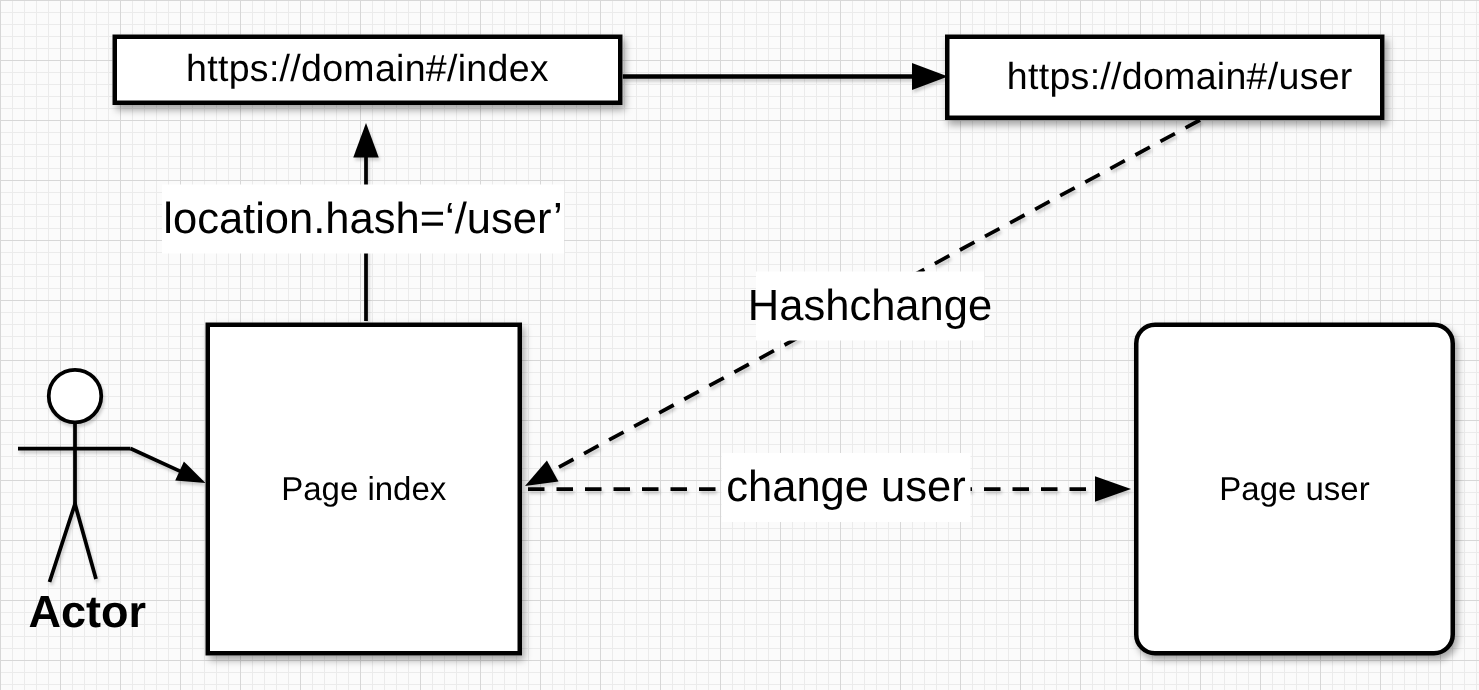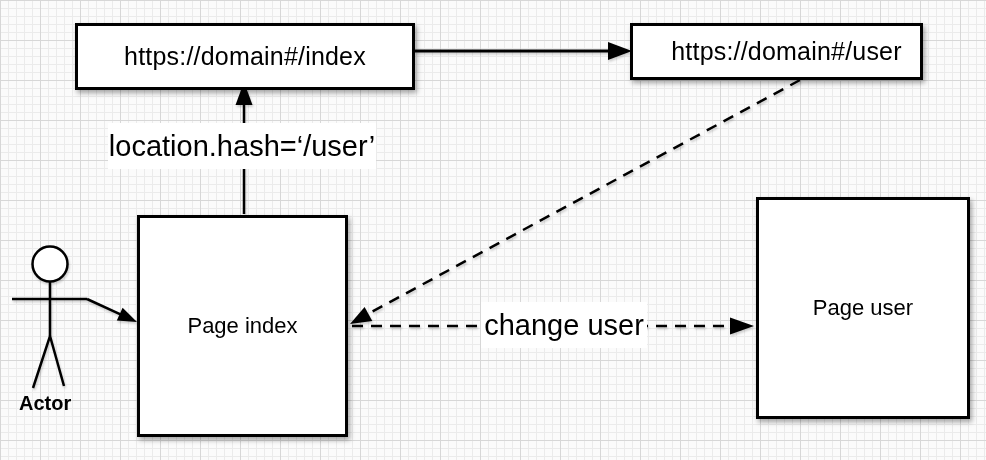--- a/index.html
+++ b/index.html
@@ -42,21 +42,21 @@
     position: absolute;
     background: #ffffff;
     display: flex;
     align-items: center;
     justify-content: center;
     font-size: 29px;
     white-space: nowrap;
   }
   .actor-label {
     position: absolute;
-    font-size: 20px;
+    font-size: 30px;
     font-weight: bold;
     white-space: nowrap;
   }
 </style>
 </head>
 <body>
 
 <div class="stage">
 
   <svg class="connectors" width="986" height="460" viewBox="0 0 986 460">
@@ -87,36 +87,37 @@
       <line x1="12" y1="299" x2="87" y2="299"></line>
       <polyline points="33,388 50,336 64,386"></polyline>
     </g>
 
     <g>
       <line x1="87" y1="299" x2="121" y2="314.6" stroke="#000" stroke-width="2.5"></line>
       <polygon points="137,322 116.8,320.4 122.6,307.7" fill="#000"></polygon>
     </g>
   </svg>
 
-  <div class="node url-node" style="left:75px; top:23px; width:340px; height:67px;">
+  <div class="node url-node" style="left:75px; top:23px; width:340px; height:47px;">
     <span>https://domain#/index</span>
   </div>
 
   <div class="node url-node" style="left:630px; top:23px; width:293px; height:57px;padding-left:20px;">
     <span>https://domain#/user</span>
   </div>
 
   <div class="node page-node" style="left:137px; top:215px; width:211px; height:222px;">
     <span>Page index</span>
   </div>
 
-  <div class="node page-node" style="left:756px; top:197px; width:214px; height:222px;">
+  <div class="node page-node" style="left:756px; top:215px; width:214px; height:222px;border-radius:14px;">
     <span>Page user</span>
   </div>
 
   <div class="edge-label" style="left:108px; top:123px; width:268px; height:46px;">location.hash=‘/user’</div>
 
+  <div class="edge-label" style="left:504px; top:181px; width:152px; height:46px;">Hashchange</div>
 
   <div class="edge-label" style="left:481px; top:302px; width:166px; height:46px;">change user</div>
 
   <div class="actor-label" style="left:19px; top:392px;">Actor</div>
 
 </div>
 
 </body></html>

